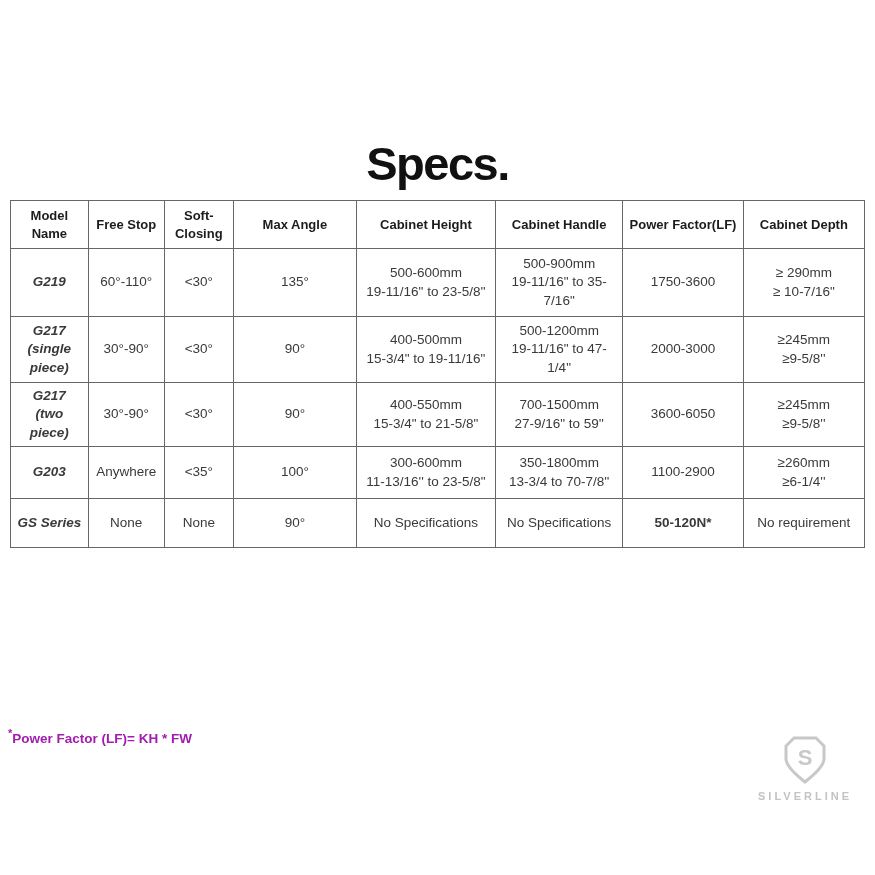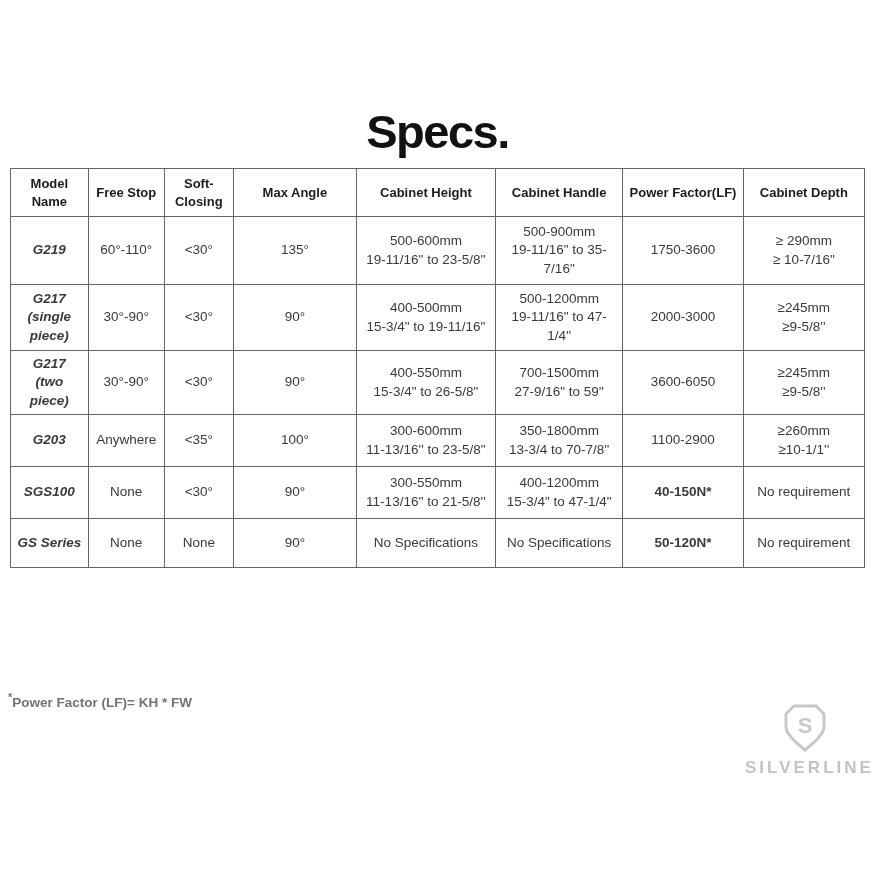--- a/index.html
+++ b/index.html
@@ -4,21 +4,21 @@
 <style>
   * { margin: 0; padding: 0; box-sizing: border-box; }
   html, body { background: #ffffff; }
   body {
     width: 875px; height: 875px;
     font-family: "Liberation Sans", sans-serif;
     color: #333;
     position: relative;
     overflow: hidden;
   }
-  .page { position: absolute; inset: 0; }
+  .page { position: absolute; inset: 0; margin-top: 32px; }
 
   .title {
     position: absolute; top: 104px; left: 0; width: 100%;
     text-align: center;
     font-size: 47px; font-weight: 800; letter-spacing: -1.5px;
     color: #111;
   }
 
   table.specs {
     position: absolute; left: 10px; top: 168px;
@@ -38,33 +38,33 @@
     font-size: 13px; font-weight: 700; color: #1c1c1c;
   }
   table.specs td { font-size: 13.5px; color: #3a3a3a; }
   td.model { font-weight: 700; color: #1c1c1c; font-size: 13px; font-style: italic; }
   td.sm { font-size: 12.5px; }
   td.xs { font-size: 11.5px; }
   td.b  { font-weight: 700; color: #1c1c1c; }
 
   .footnotes {
     position: absolute; left: 8px; top: 688px;
-    font-size: 13.5px; font-weight: 700; color: #737373;
-    line-height: 19px;
+    font-size: 13.5px; font-weight: 700; color: #a21caf;
+    line-height: 26px;
   }
   .footnotes sup { font-size: 11px; vertical-align: 6px; }
   .footnotes .u { text-decoration: underline; }
 
   .logo {
     position: absolute; right: 10px; top: 704px;
     width: 120px; text-align: center;
   }
   .logo .brand {
     margin-top: 2px;
-    font-size: 17px; font-weight: 600; letter-spacing: 3px;
+    font-size: 11px; font-weight: 600; letter-spacing: 3px;
     color: #c3c3c3;
   }
 </style>
 </head>
 <body>
 
 <div class="page">
 
   <div class="title">Specs.</div>
 
@@ -121,51 +121,39 @@
 ≥9-5/8''</td>
     </tr>
     <tr style="height:64px">
       <td class="model">G217
 (two
 piece)</td>
       <td>30°-90°</td>
       <td>&lt;30°</td>
       <td>90°</td>
       <td class="sm">400-550mm
-15-3/4" to 26-5/8"</td>
+15-3/4" to 21-5/8"</td>
       <td class="sm">700-1500mm
 27-9/16" to 59''</td>
       <td>3600-6050</td>
       <td class="sm">≥245mm
 ≥9-5/8''</td>
     </tr>
     <tr style="height:52px">
       <td class="model">G203</td>
       <td>Anywhere</td>
       <td>&lt;35°</td>
       <td>100°</td>
       <td class="sm">300-600mm
 11-13/16'' to 23-5/8"</td>
       <td class="sm">350-1800mm
 13-3/4 to 70-7/8''</td>
       <td>1100-2900</td>
       <td class="sm">≥260mm
-≥10-1/1''</td>
-    </tr>
-    <tr style="height:52px">
-      <td class="model">SGS100</td>
-      <td>None</td>
-      <td>&lt;30°</td>
-      <td>90°</td>
-      <td class="sm">300-550mm
-11-13/16'' to 21-5/8''</td>
-      <td class="sm">400-1200mm
-15-3/4" to 47-1/4"</td>
-      <td class="b">40-150N*</td>
-      <td>No requirement</td>
+≥6-1/4''</td>
     </tr>
     <tr style="height:49px">
       <td class="model">GS Series</td>
       <td>None</td>
       <td>None</td>
       <td>90°</td>
       <td class="xs">No Specifications</td>
       <td class="xs">No Specifications</td>
       <td class="b">50-120N*</td>
       <td>No requirement</td>

